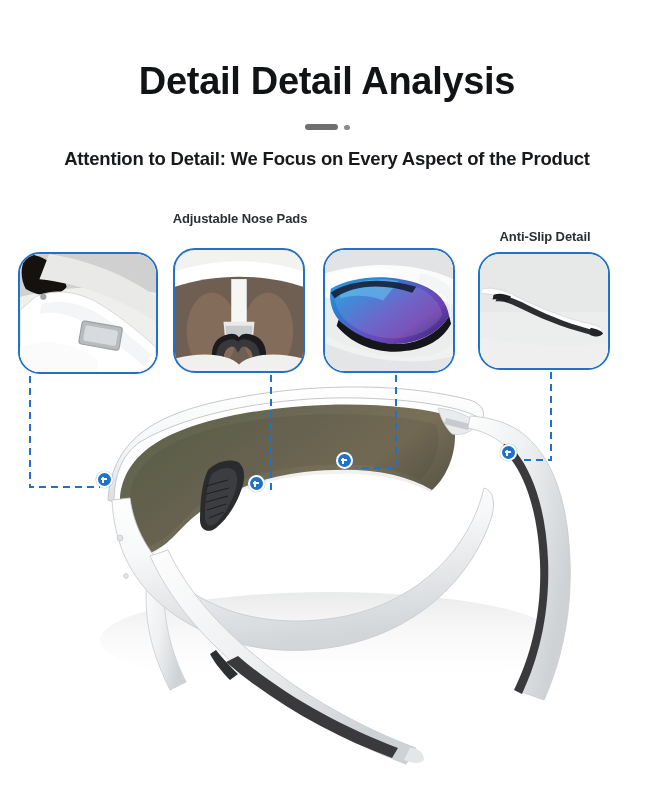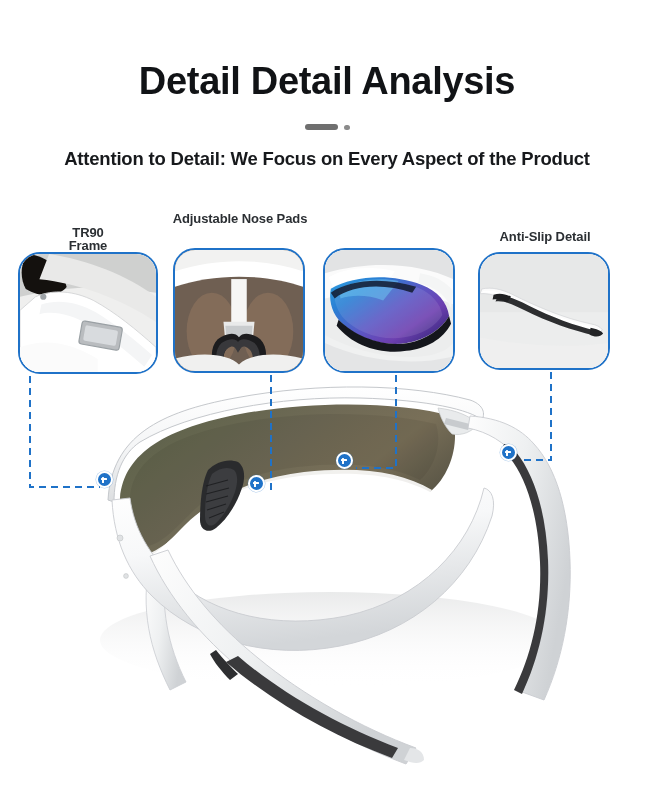--- a/index.html
+++ b/index.html
@@ -186,22 +186,20 @@
       <path d="M30,0 C70,6 110,22 140,44 L140,70 C104,46 60,30 20,26 Z" fill="#e9e9e8"></path>
       <path d="M16,44 C34,36 56,38 76,48 C98,60 120,78 140,96 L140,122 L0,122 L0,58 Z" fill="#ffffff" stroke="#d6d7d8" stroke-width="1"></path>
       <path d="M22,52 C40,46 60,50 78,60 C98,72 118,88 136,104 L128,116
                C110,100 90,84 70,72 C52,62 34,58 20,62 Z" fill="#f4f5f6"></path>
       <rect x="62" y="72" width="42" height="24" rx="3" transform="rotate(10 83 84)" fill="#b9bcbf" stroke="#9aa0a4" stroke-width="1.2"></rect>
       <rect x="66" y="76" width="34" height="16" rx="2" transform="rotate(10 83 84)" fill="#d8dbde"></rect>
       <circle cx="24" cy="44" r="3.2" fill="#9ea3a7"></circle>
       <path d="M0,96 C26,86 54,92 80,108 L80,122 L0,122 Z" fill="#fbfbfb"></path>
     </svg>
   </div>
-  <div class="card-label" style="left:28px; top:226px; width:120px;">TR90
-Frame</div>
 
   <div class="card" style="left:173px; top:248px; width:132px; height:125px;">
     <svg class="photo" viewBox="0 0 132 125" preserveAspectRatio="xMidYMid slice">
       <rect width="132" height="125" fill="#8d7a68"></rect>
       <path d="M0,0 L132,0 L132,26 C88,14 42,14 0,28 Z" fill="#f2f2f1"></path>
       <path d="M0,22 C42,8 90,8 132,22 L132,40 C90,26 42,26 0,40 Z" fill="#ffffff"></path>
       <path d="M0,38 C40,24 92,24 132,38 L132,125 L0,125 Z" fill="#6f5f52"></path>
       <ellipse cx="38" cy="84" rx="26" ry="40" fill="#8a705c" opacity="0.75"></ellipse>
       <ellipse cx="96" cy="84" rx="26" ry="40" fill="#8a705c" opacity="0.75"></ellipse>
       <rect x="58" y="30" width="16" height="48" fill="#f6f6f5"></rect>

